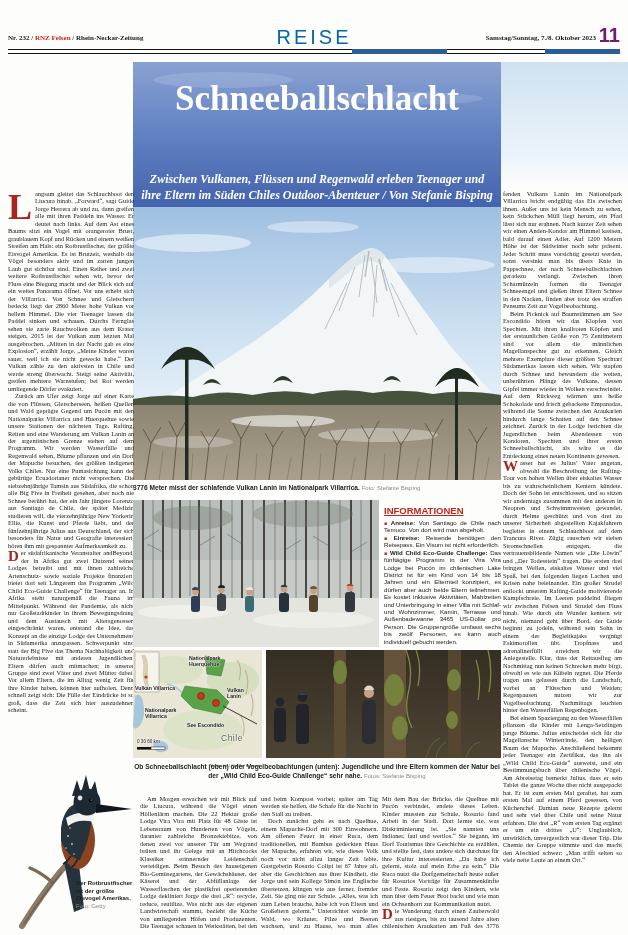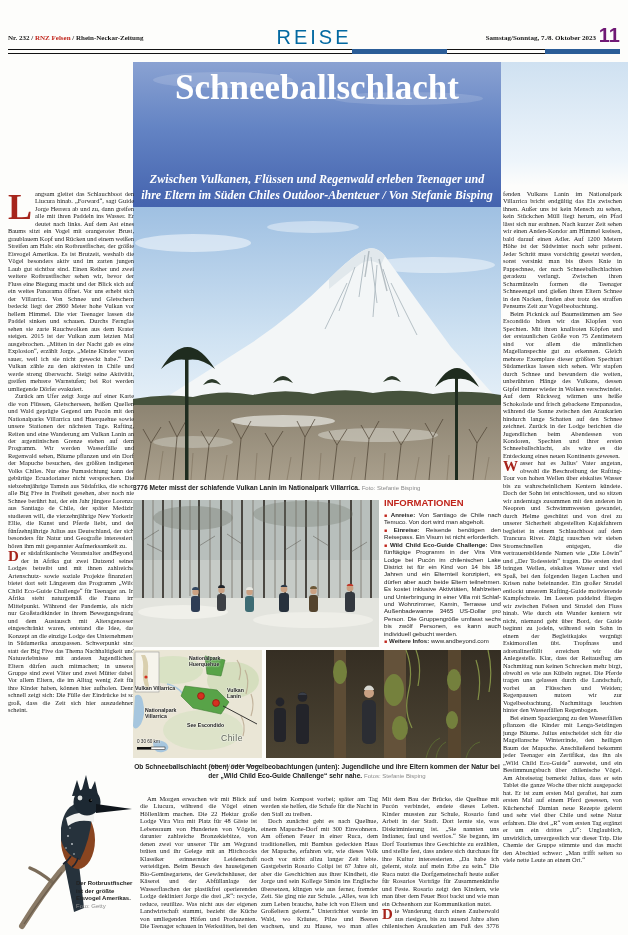--- a/index.html
+++ b/index.html
@@ -27,35 +27,35 @@
   .col-right{left:503px;top:190px;width:119px;height:740px;}
   .col-b2{left:140px;top:795px;width:117px;height:134px;}
   .col-b3{left:261px;top:795px;width:117px;height:134px;}
   .col-b4{left:382px;top:795px;width:117px;height:134px;}
   .dropcap{float:left;color:#a6251c;font-weight:bold;font-size:15px;line-height:12px;padding:1px 2px 0 0;}
   .dropcap.big{font-size:36px;line-height:30px;padding:2px 3px 0 0;}
   
   .hero-sky{position:absolute;left:133px;top:62px;width:368px;height:145px;
         background:linear-gradient(180deg,#8aa2d2 0%,#6484c4 45%,#4463ae 100%);}
   .hero-sky .wisp{position:absolute;background:#fff;opacity:.14;border-radius:50%;}
-  .headline{margin:0;padding-top:8px;text-align:center;color:#fff;font-weight:bold;
+  .headline{margin:0;padding-top:19px;text-align:center;color:#fff;font-weight:bold;
         font-size:35px;line-height:1.05;font-family:"Liberation Serif",serif;}
   .standfirst{position:absolute;bottom:4px;width:100%;text-align:center;color:#fff;
         font-style:italic;font-weight:bold;font-size:12px;line-height:1.35;}
   .sky-right{position:absolute;left:501px;top:62px;width:127px;height:124px;
         background:linear-gradient(180deg,#cfe1f1 0%,#eef5fb 80%,#fdfdfb 100%);}
   .hero-photo{position:absolute;left:133px;top:207px;width:368px;height:273px;}
   .hero-caption{position:absolute;left:133px;top:484px;width:368px;
         font-family:"Liberation Sans",sans-serif;font-size:6.6px;font-weight:bold;color:#222;}
   .credit{color:#8a8a8a;font-weight:normal;font-size:6px;}
   
   .photo-group{position:absolute;left:133px;top:500px;width:246px;height:147px;}
   .infobox{position:absolute;left:384px;top:497px;width:117px;height:150px;
         font-family:"Liberation Sans",sans-serif;overflow:hidden;}
-  .infobox h2{margin:0 0 3px;font-size:9.5px;color:#c0251b;font-weight:bold;}
+  .infobox h2{margin:8px 0 3px;font-size:9.5px;color:#c0251b;font-weight:bold;text-decoration:underline;}
   .info-item{font-size:6.1px;line-height:1.22;text-align:justify;margin:0;}
   .info-item .blt{color:#c0251b;font-size:5px;margin-right:2px;}
   .map-block{position:absolute;left:133px;top:650px;width:129px;height:120px;}
   .map-block svg{position:absolute;left:0;top:0;}
   .maplabel{position:absolute;font-family:"Liberation Sans",sans-serif;font-size:5.2px;line-height:1.1;
         color:#1c1c1c;font-weight:bold;text-shadow:0 0 2px #fff,0 0 2px #fff;}
   .maplabel.country{font-size:8.5px;color:#5d6358;font-weight:normal;letter-spacing:.5px;}
   .maplabel.scale{font-weight:normal;font-size:4.6px;}
   .maplabel.credit-l{font-weight:normal;font-size:4.2px;color:#3c3c3c;}
   .photo-mossy{position:absolute;left:266px;top:650px;width:235px;height:108px;}

